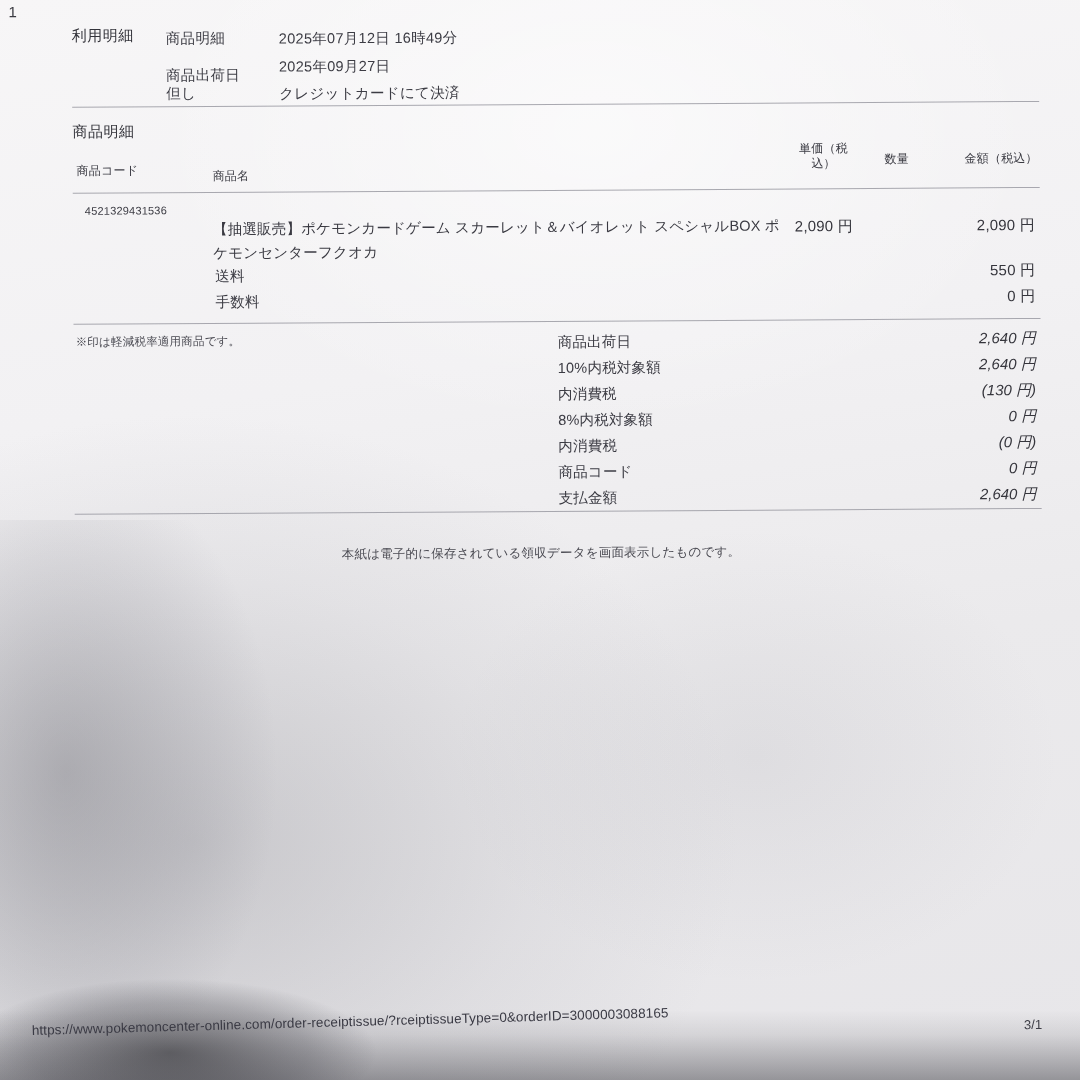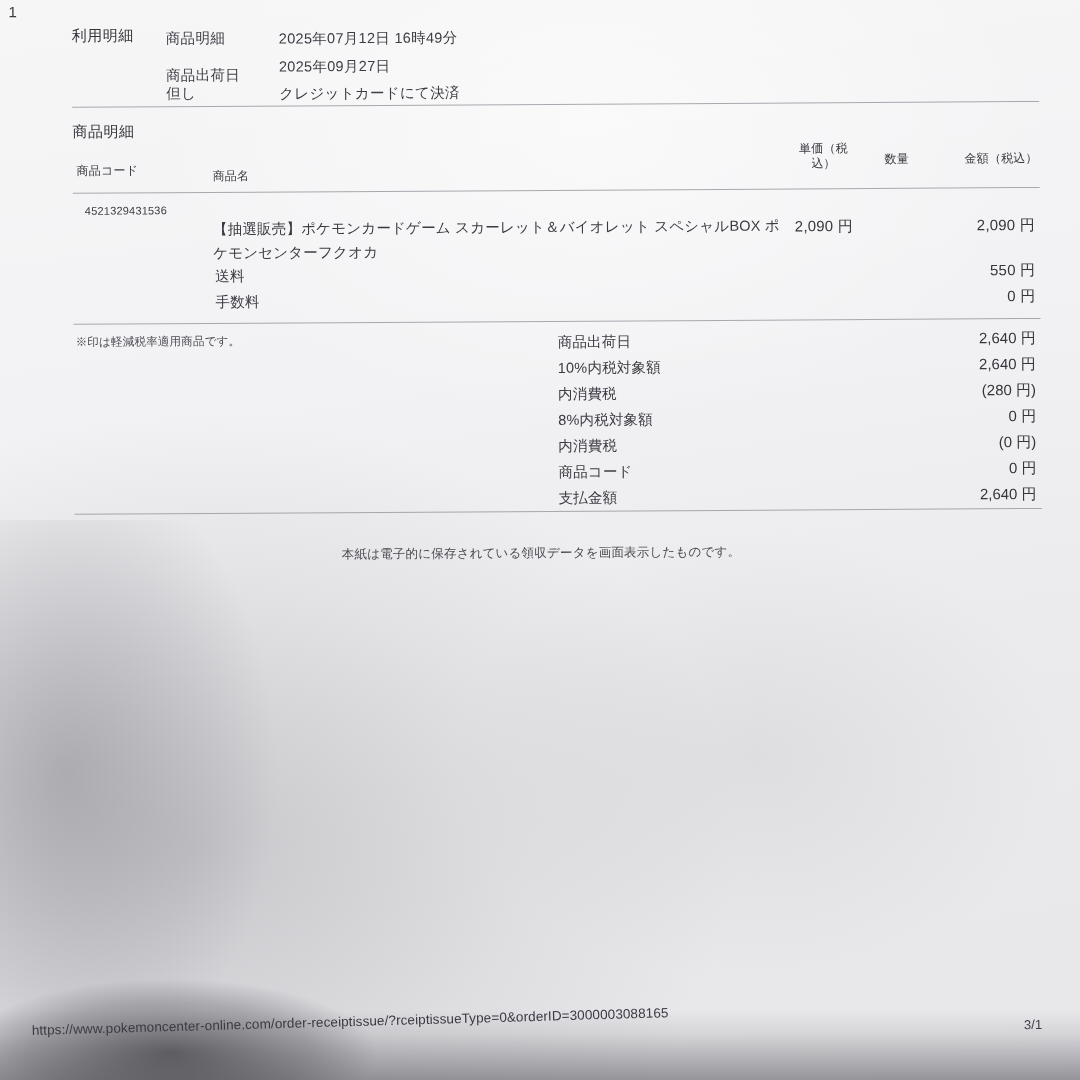--- a/index.html
+++ b/index.html
@@ -139,21 +139,21 @@
   #ship-l  { left: 216px; top: 265px; font-family: Liberation Mono, monospace; }
   #ship-v  { right: 44px; top: 264px; width: 130px; }
   #fee-l   { left: 216px; top: 291px; }
   #fee-v   { right: 44px; top: 290px; width: 130px; }
 
   #rule-3 { top: 321px; }
 
   #tax-note { left: 76px; top: 332px; font-size: 11.5px; color: #4a4a52;}
 
   .sum-l { position: absolute; left: 558px; font-size: 14.5px; color: #3b3b43; letter-spacing: .2px; white-space: nowrap;}
-  .sum-v { position: absolute; right: 44px; width: 150px; text-align: right; font-size: 15px; color: #35353c;}
+  .sum-v { position: absolute; right: 44px; width: 150px; text-align: right; font-size: 15px; color: #35353c; font-style: italic;}
 
   #rule-4 { top: 511px; }
 
   #footnote {
     position: absolute;
     left: 0; right: 0;
     top: 545px;
     text-align: center;
     font-size: 12.5px;
     color: #4a4a52;
@@ -227,21 +227,21 @@
 
     <div class="txt-sm" id="tax-note">※印は軽減税率適用商品です。</div>
 
     <div class="sum-l" style="top:333px">商品出荷日</div>
     <div class="sum-v" style="top:332px">2,640 円</div>
 
     <div class="sum-l" style="top:359px">10%内税対象額</div>
     <div class="sum-v" style="top:358px">2,640 円</div>
 
     <div class="sum-l" style="top:385px">内消費税</div>
-    <div class="sum-v" style="top:384px">(280 円)</div>
+    <div class="sum-v" style="top:384px">(130 円)</div>
 
     <div class="sum-l" style="top:411px">8%内税対象額</div>
     <div class="sum-v" style="top:410px">0 円</div>
 
     <div class="sum-l" style="top:437px">内消費税</div>
     <div class="sum-v" style="top:436px">(0 円)</div>
 
     <div class="sum-l" style="top:463px">商品コード</div>
     <div class="sum-v" style="top:462px">0 円</div>
 

